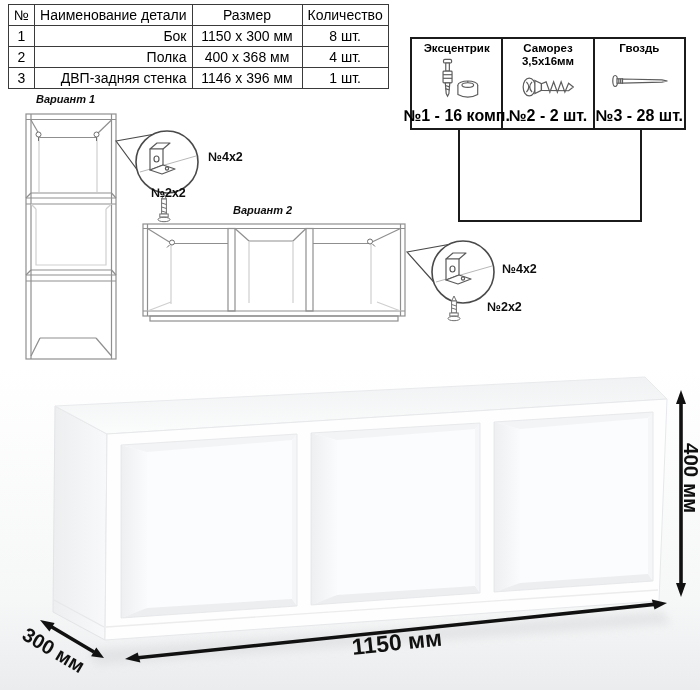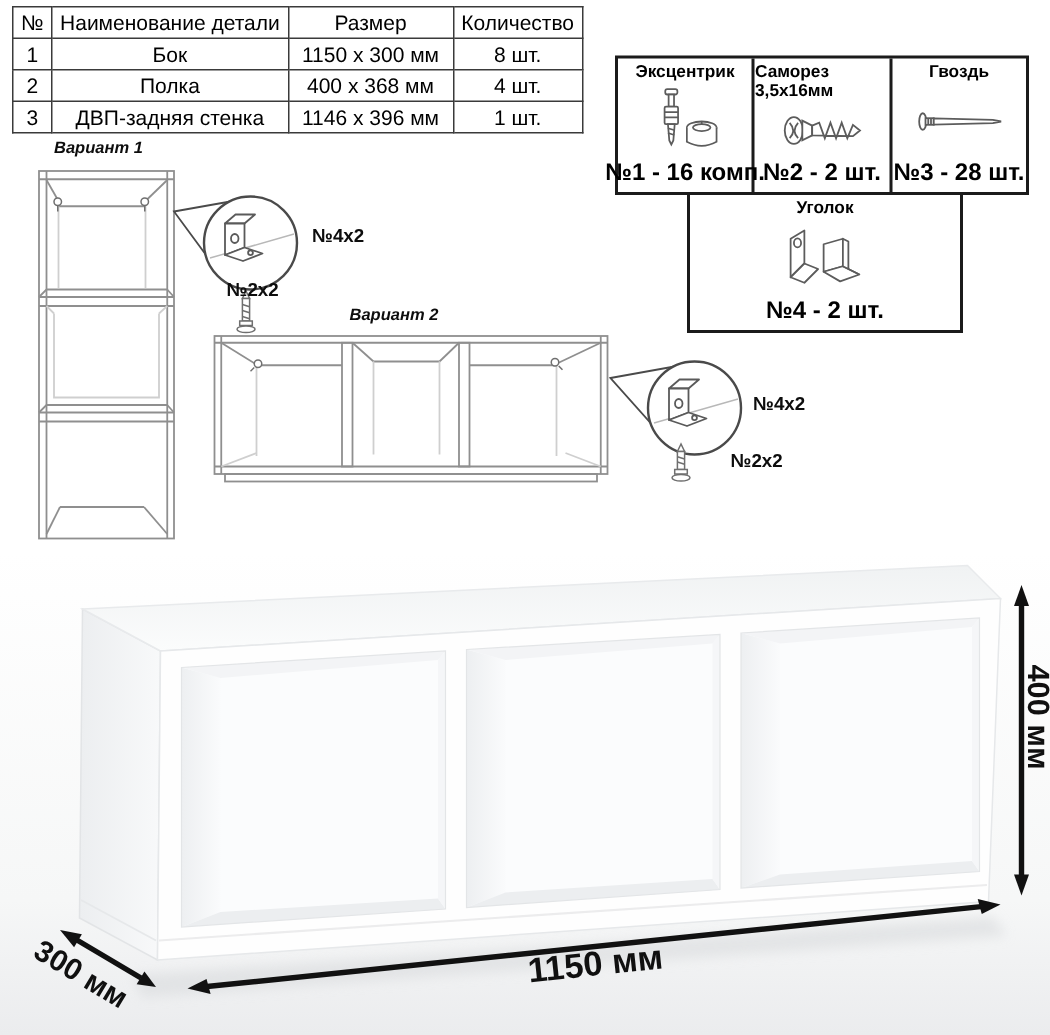--- a/index.html
+++ b/index.html
@@ -5,31 +5,31 @@
   html,body{margin:0;padding:0;background:#fff;}
   .stage{position:relative;width:700px;height:690px;background:#ffffff;overflow:hidden;
          font-family:"Liberation Sans",sans-serif;color:#000;}
   .art{position:absolute;left:0;top:0;z-index:1;}
 
   
   table.parts{position:absolute;left:8px;top:4px;z-index:3;border-collapse:collapse;
               font-size:14px;table-layout:fixed;background:#fff;}
   table.parts th,table.parts td{border:1.4px solid #3a3a3a;height:20px;padding:0 5px;
               white-space:nowrap;font-weight:normal;text-align:center;overflow:hidden;}
-  table.parts td.cell-name{text-align:center;}
+  table.parts td.cell-name{text-align:right;}
   col.w-num{width:26px;}col.w-name{width:150px;}col.w-size{width:110px;}col.w-qty{width:72px;}
 
   
   .hw-row{position:absolute;z-index:3;display:flex;border:2px solid #1b1b1b;background:#fff;box-sizing:border-box;}
   .hw-row1{left:410px;top:37px;width:276px;height:93px;}
   .hw-row2{left:458px;top:128px;width:184px;height:94px;}
   .hw-cell{flex:1;display:flex;flex-direction:column;align-items:center;box-sizing:border-box;
            border-right:2px solid #1b1b1b;min-width:0;}
   .hw-cell:last-child{border-right:none;}
-  .hw-title{font-weight:bold;font-size:11.5px;line-height:1.1;text-align:left;padding-top:3px;}
+  .hw-title{font-weight:bold;font-size:11.5px;line-height:1.1;text-align:center;padding-top:3px;}
   .hw-icon{flex:1;display:flex;align-items:center;justify-content:center;width:100%;}
   .hw-count{font-weight:bold;font-size:16px;padding-bottom:3px;white-space:nowrap;}
 
   
   .lbl{position:absolute;z-index:2;font-weight:bold;white-space:nowrap;color:#0d0d0d;}
   .v-title{font-size:11px;font-style:italic;}
   .callout-lbl{font-size:12.5px;padding-left:24px;}
   .dim{color:#101010;}
   #dim-width{left:352px;top:634px;font-size:23px;transform:rotate(-6deg);transform-origin:left center;}
   #dim-depth{left:30px;top:623px;font-size:20px;transform:rotate(31deg);transform-origin:left top;}
@@ -312,35 +312,20 @@
           <line x1="11" y1="9.6" x2="11" y2="14.4"></line>
             <line x1="13" y1="9.6" x2="13" y2="14.4"></line>
           <polygon points="15,9.8 58,10.8 64,12 58,13.2 15,14.2"></polygon>
         </svg>
       </div>
       <div class="hw-count">№3 - 28 шт.</div>
     </div>
   </div>
 
   <div class="hw-row hw-row2">
-    <div class="hw-cell">
-      <div class="hw-title">Уголок</div>
-      <div class="hw-icon">
-        <svg width="58" height="44" viewBox="0 0 62 48" stroke="#5c5c5c" fill="#ffffff" stroke-width="1.3" stroke-linejoin="round">
-          <polygon points="6,10 16,4 16,28 6,38"></polygon>
-          <ellipse cx="11" cy="13" rx="2.6" ry="3.2"></ellipse>
-          <polygon points="6,38 16,28 26,32 16,42"></polygon>
-          <polygon points="30,14 44,10 44,30 30,34"></polygon>
-          <polygon points="30,34 44,30 56,36 42,41"></polygon>
-          <polygon points="44,10 48,12 48,32 44,30"></polygon>
-          <path d="M48,32 L56,36"></path>
-        </svg>
-      </div>
-      <div class="hw-count">№4 - 2 шт.</div>
-    </div>
   </div>
 
   <div class="lbl v-title" id="v1-title">Вариант 1</div>
   <div class="lbl v-title" id="v2-title">Вариант 2</div>
   <div class="lbl callout-lbl" id="v1-bracket-qty">№4х2</div>
   <div class="lbl callout-lbl" id="v1-screw-qty">№2х2</div>
   <div class="lbl callout-lbl" id="v2-bracket-qty">№4х2</div>
   <div class="lbl callout-lbl" id="v2-screw-qty">№2х2</div>
   <div class="lbl dim" id="dim-width">1150 мм</div>
   <div class="lbl dim" id="dim-depth">300 мм</div>

